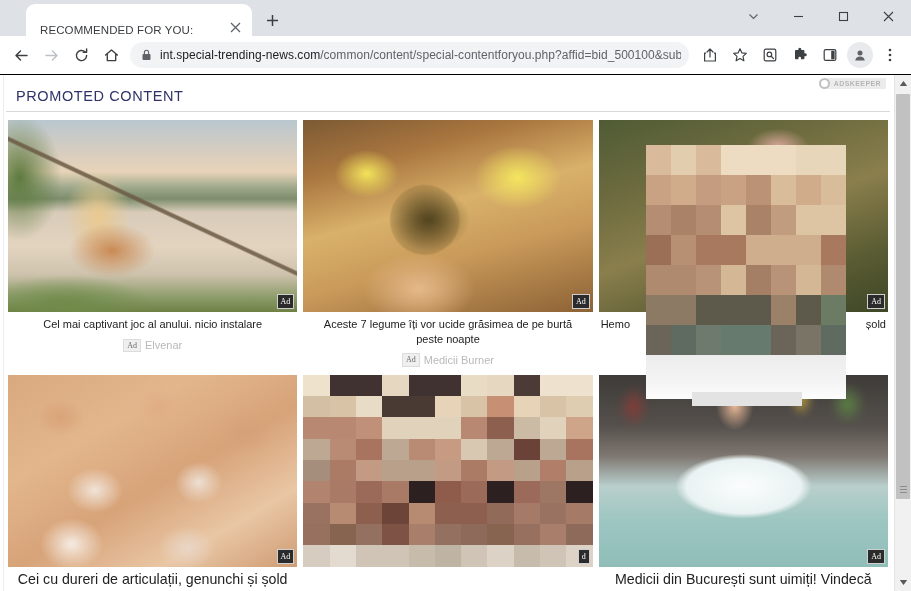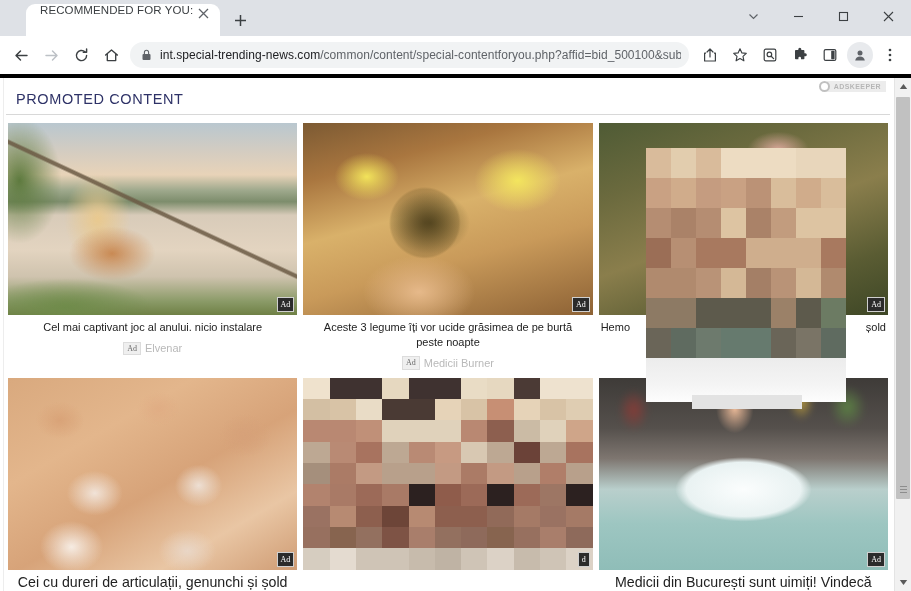--- a/index.html
+++ b/index.html
@@ -16,24 +16,24 @@
   .titlebar {
     height: 36px;
     background: #dee1e6;
     display: flex;
     align-items: flex-end;
     position: relative;
     flex: none;
   }
   .tabstrip { display: flex; align-items: flex-end; padding-left: 26px; height: 36px; }
   .tab {
-    width: 194px; height: 32px;
+    width: 226px; height: 32px;
     background: #fff;
     border-radius: 9px 9px 0 0;
-    display: flex; align-items: flex-start;
+    display: flex; align-items: flex-end;
     padding: 0 8px 0 14px;
     position: relative;
   }
   .tab-title {
     flex: 1;
     font-size: 11.5px;
     color: #3c4043;
     white-space: nowrap; overflow: hidden; text-overflow: ellipsis;
     letter-spacing: .1px;
   }
@@ -104,21 +104,21 @@
     color: #5f6368;
   }
 
   
   .viewport {
     flex: 1;
     background: #fff;
     display: flex;
     position: relative;
     overflow: hidden;
-    border-top: 4px solid #000000;
+    border-top: 1px solid #000000;
   }
   .page {
     flex: 1;
     position: relative;
     overflow: hidden;
     background: #fff;
     padding: 0;
   }
 
   
@@ -502,21 +502,21 @@
           <div class="card-meta">
             <span class="meta-ad">Ad</span>
             <span class="meta-brand">Elvenar</span>
           </div>
         </div>
 
         <div class="card">
           <div class="card-img img-chia">
             <span class="ad-badge">Ad</span>
           </div>
-          <div class="card-title">Aceste 3 legume îți vor ucide grăsimea de pe burtă peste noapte</div>
+          <div class="card-title">Aceste 7 legume îți vor ucide grăsimea de pe burtă peste noapte</div>
           <div class="card-meta">
             <span class="meta-ad">Ad</span>
             <span class="meta-brand">Medicii Burner</span>
           </div>
         </div>
 
         <div class="card" style="position:relative;">
           <div class="card-img img-garlic">
             <span class="ad-badge">Ad</span>
           </div>

